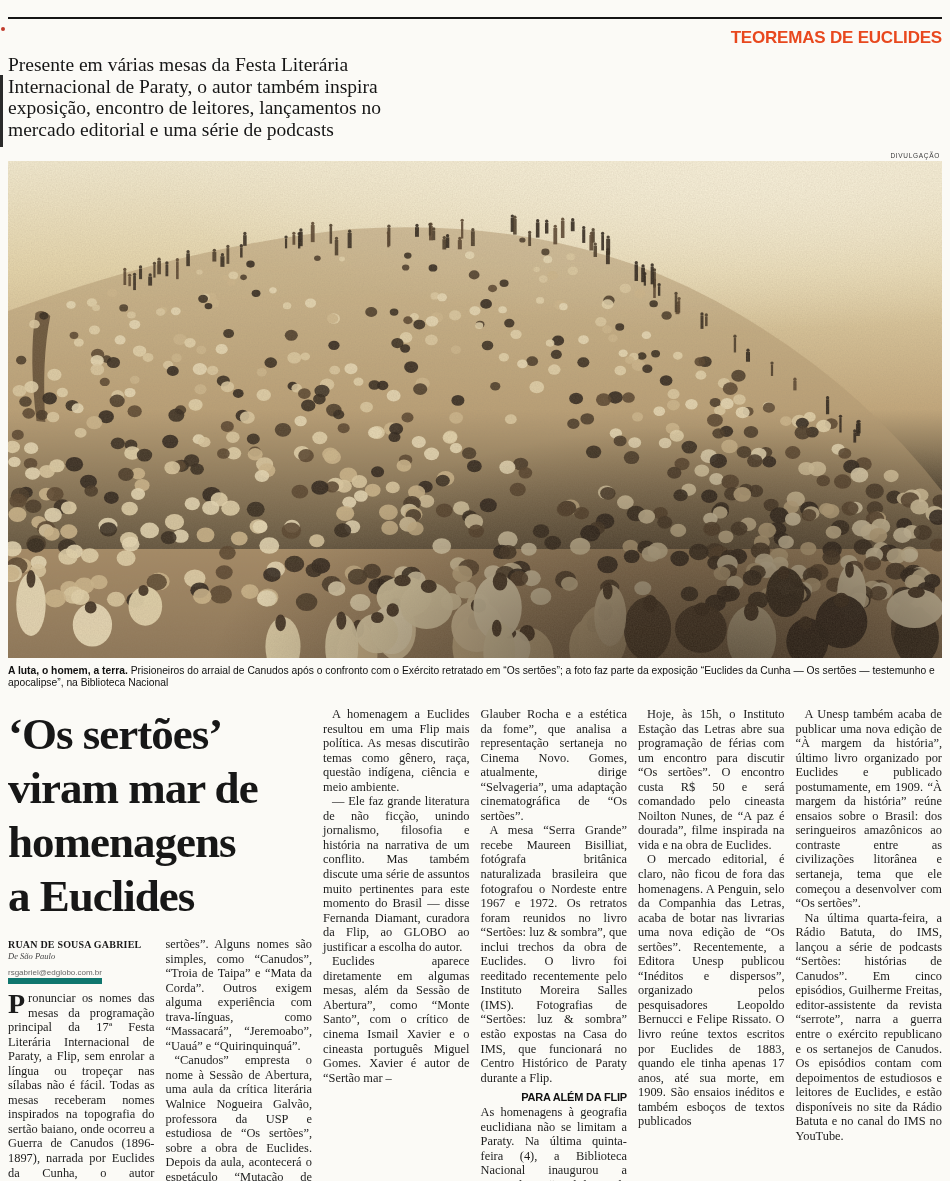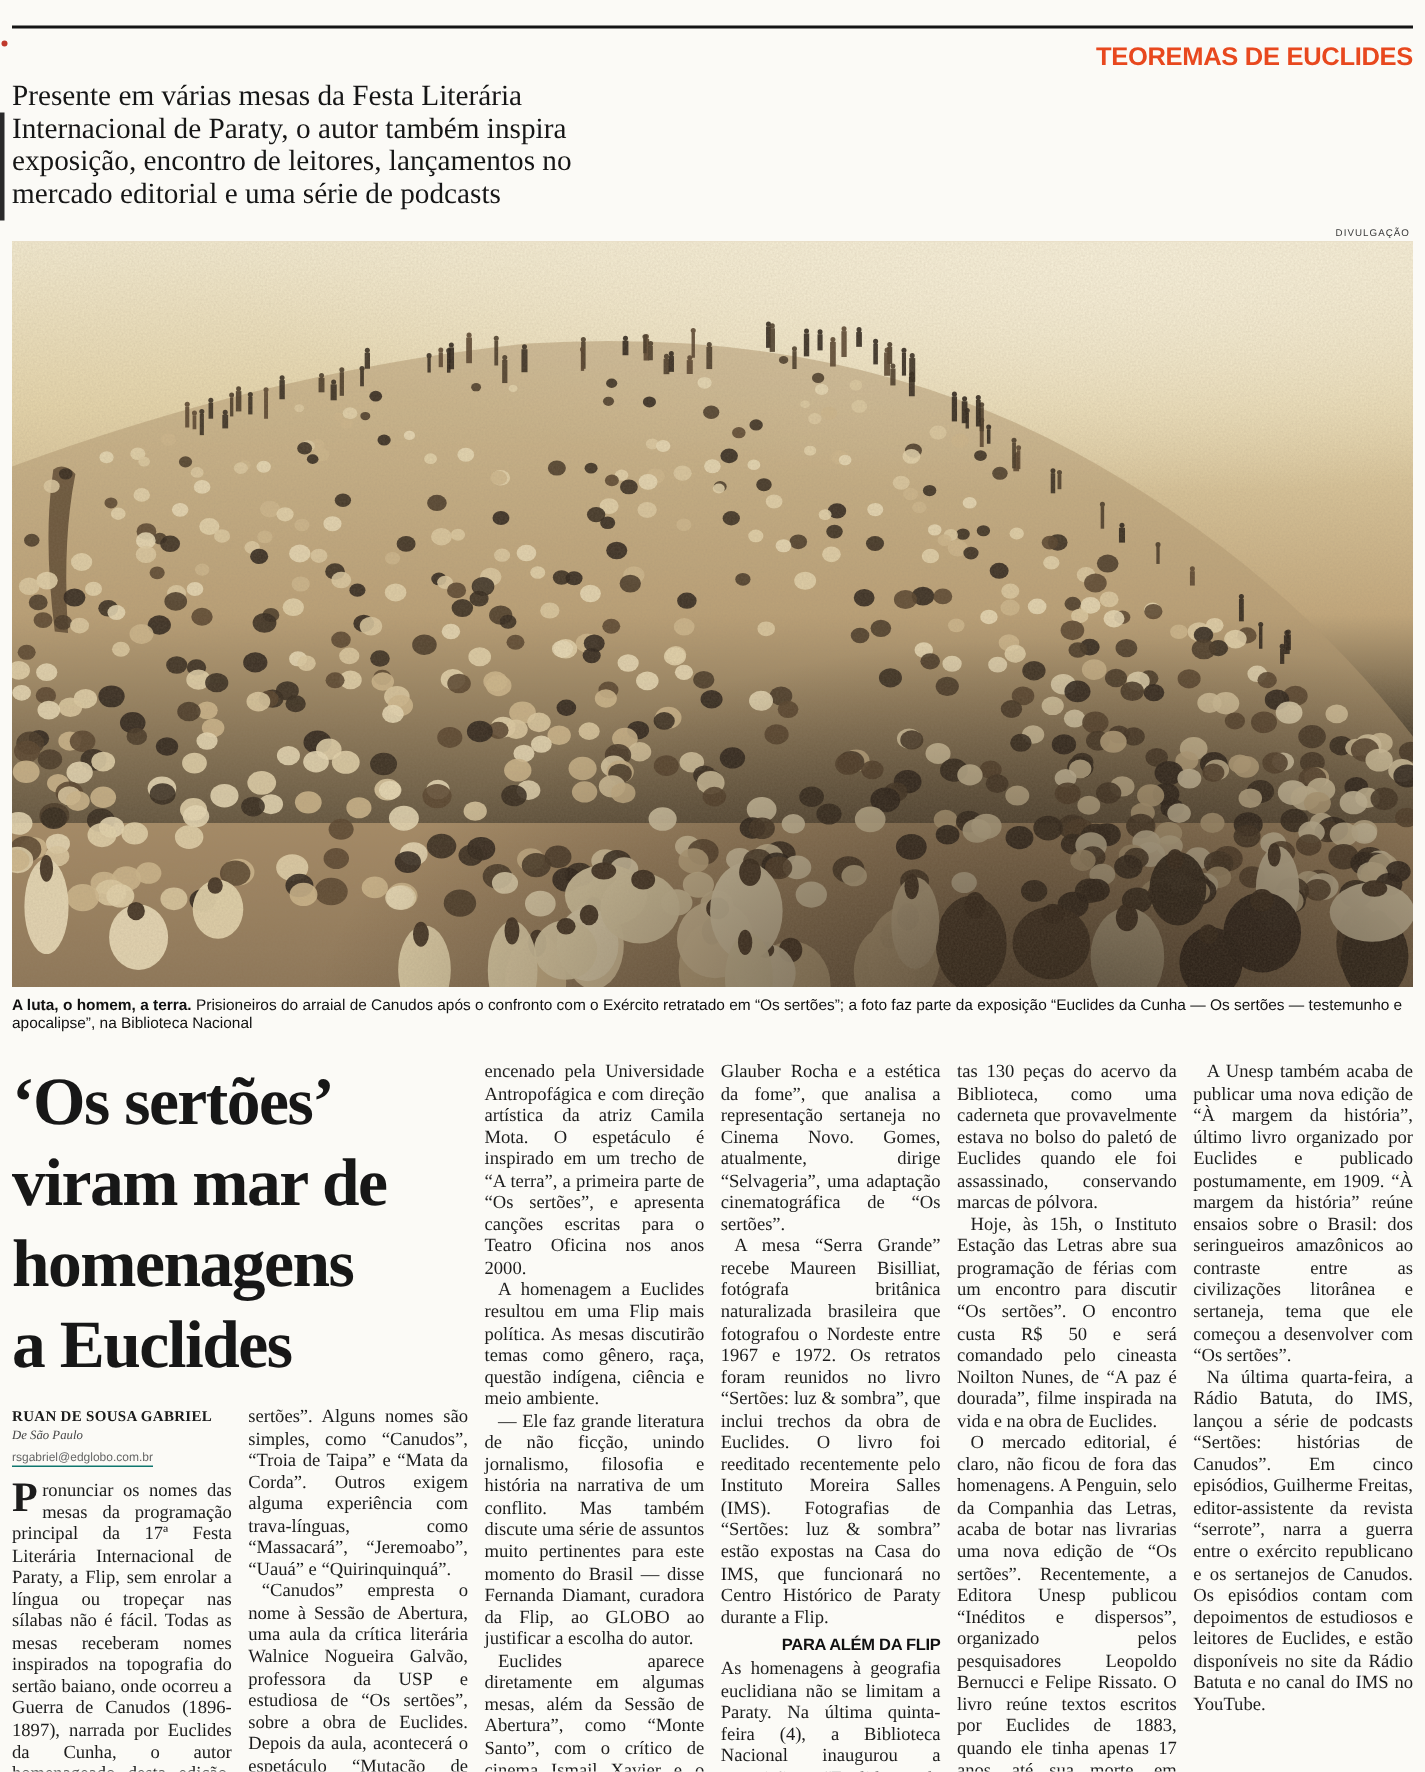--- a/index.html
+++ b/index.html
@@ -32,21 +32,21 @@
   .article{display:grid;grid-template-columns:repeat(6,1fr);column-gap:11px;margin-top:18px;align-items:start}
   .span2{grid-column:1/3}
   .headline{margin:0 0 14px;font-weight:bold;letter-spacing:-1px;color:#171717}
   .headline span{display:block;font-size:45px;line-height:54px}
   .pair{display:grid;grid-template-columns:1fr 1fr;column-gap:11px}
   .byline{margin:2px 0 7px}
   .byline-name{font-size:10px;font-weight:bold;letter-spacing:.2px;color:#1a1a1a}
   .byline-loc{font-size:8.5px;font-style:italic;color:#444;margin-top:1px}
   .byline-email{
     font-family:"Liberation Sans","DejaVu Sans",sans-serif;font-size:8px;color:#666;
-    border-bottom:1px solid #0f766e;display:inline-block;padding-bottom:1px;margin-top:2px;
+    border-bottom:6px solid #0f766e;display:inline-block;padding-bottom:1px;margin-top:2px;
   }
   .col p{margin:0;font-size:12.4px;line-height:14.55px;text-align:justify;color:#1c1c1c}
   .ind{text-indent:9px}
   .first-para::first-letter{
     float:left;font-size:28px;line-height:23px;font-weight:bold;padding:1px 3px 0 0;
   }
   .subhead{
     font-family:"Liberation Sans","DejaVu Sans",sans-serif;font-weight:bold;
     font-size:11px;letter-spacing:-0.2px;margin:6px 0 2px;color:#111;text-align:right;
   }
@@ -943,35 +943,33 @@
           <p class="first-para">Pronunciar os nomes das mesas da programação principal da 17ª Festa Literária Internacional de Paraty, a Flip, sem enrolar a língua ou tropeçar nas sílabas não é fácil. Todas as mesas receberam nomes inspirados na topografia do sertão baiano, onde ocorreu a Guerra de Canudos (1896-1897), narrada por Euclides da Cunha, o autor homenageado desta edição, em “Os</p>
         </div>
         <div class="col">
           <p>sertões”. Alguns nomes são simples, como “Canudos”, “Troia de Taipa” e “Mata da Corda”. Outros exigem alguma experiência com trava-línguas, como “Massacará”, “Jeremoabo”, “Uauá” e “Quirinquinquá”.</p>
           <p class="ind">“Canudos” empresta o nome à Sessão de Abertura, uma aula da crítica literária Walnice Nogueira Galvão, professora da USP e estudiosa de “Os sertões”, sobre a obra de Euclides. Depois da aula, acontecerá o espetáculo “Mutação de apoteose”,</p>
         </div>
       </div>
     </div>
 
     <div class="col">
-      <p>encenado pela Universidade Antropofágica e com direção artística da atriz Camila Mota. O espetáculo é inspirado em um trecho de “A terra”, a primeira parte de “Os sertões”, e apresenta canções escritas para o Teatro Oficina nos anos 2000.</p>
       <p class="ind">A homenagem a Euclides resultou em uma Flip mais política. As mesas discutirão temas como gênero, raça, questão indígena, ciência e meio ambiente.</p>
       <p class="ind">— Ele faz grande literatura de não ficção, unindo jornalismo, filosofia e história na narrativa de um conflito. Mas também discute uma série de assuntos muito pertinentes para este momento do Brasil — disse Fernanda Diamant, curadora da Flip, ao GLOBO ao justificar a escolha do autor.</p>
       <p class="ind">Euclides aparece diretamente em algumas mesas, além da Sessão de Abertura”, como “Monte Santo”, com o crítico de cinema Ismail Xavier e o cineasta português Miguel Gomes. Xavier é autor de “Sertão mar –</p>
     </div>
 
     <div class="col">
       <p>Glauber Rocha e a estética da fome”, que analisa a representação sertaneja no Cinema Novo. Gomes, atualmente, dirige “Selvageria”, uma adaptação cinematográfica de “Os sertões”.</p>
       <p class="ind">A mesa “Serra Grande” recebe Maureen Bisilliat, fotógrafa britânica naturalizada brasileira que fotografou o Nordeste entre 1967 e 1972. Os retratos foram reunidos no livro “Sertões: luz &amp; sombra”, que inclui trechos da obra de Euclides. O livro foi reeditado recentemente pelo Instituto Moreira Salles (IMS). Fotografias de “Sertões: luz &amp; sombra” estão expostas na Casa do IMS, que funcionará no Centro Histórico de Paraty durante a Flip.</p>
       <div class="subhead">PARA ALÉM DA FLIP</div>
       <p>As homenagens à geografia euclidiana não se limitam a Paraty. Na última quinta-feira (4), a Biblioteca Nacional inaugurou a exposição “Euclides da Cunha. Os sertões, o testemunho e o apocalipse”, dedicada à trajetória do escritor. Estão expos-</p>
     </div>
 
     <div class="col">
-      <p>tas 130 peças do acervo da Biblioteca, como uma caderneta que provavelmente estava no bolso do paletó de Euclides quando ele foi assassinado, conservando marcas de pólvora.</p>
       <p class="ind">Hoje, às 15h, o Instituto Estação das Letras abre sua programação de férias com um encontro para discutir “Os sertões”. O encontro custa R$ 50 e será comandado pelo cineasta Noilton Nunes, de “A paz é dourada”, filme inspirada na vida e na obra de Euclides.</p>
       <p class="ind">O mercado editorial, é claro, não ficou de fora das homenagens. A Penguin, selo da Companhia das Letras, acaba de botar nas livrarias uma nova edição de “Os sertões”. Recentemente, a Editora Unesp publicou “Inéditos e dispersos”, organizado pelos pesquisadores Leopoldo Bernucci e Felipe Rissato. O livro reúne textos escritos por Euclides de 1883, quando ele tinha apenas 17 anos, até sua morte, em 1909. São ensaios inéditos e também esboços de textos publicados</p>
     </div>
 
     <div class="col">
       <p class="ind">A Unesp também acaba de publicar uma nova edição de “À margem da história”, último livro organizado por Euclides e publicado postumamente, em 1909. “À margem da história” reúne ensaios sobre o Brasil: dos seringueiros amazônicos ao contraste entre as civilizações litorânea e sertaneja, tema que ele começou a desenvolver com “Os sertões”.</p>
       <p class="ind">Na última quarta-feira, a Rádio Batuta, do IMS, lançou a série de podcasts “Sertões: histórias de Canudos”. Em cinco episódios, Guilherme Freitas, editor-assistente da revista “serrote”, narra a guerra entre o exército republicano e os sertanejos de Canudos. Os episódios contam com depoimentos de estudiosos e leitores de Euclides, e estão disponíveis no site da Rádio Batuta e no canal do IMS no YouTube.</p>
     </div>
 
   </div>

